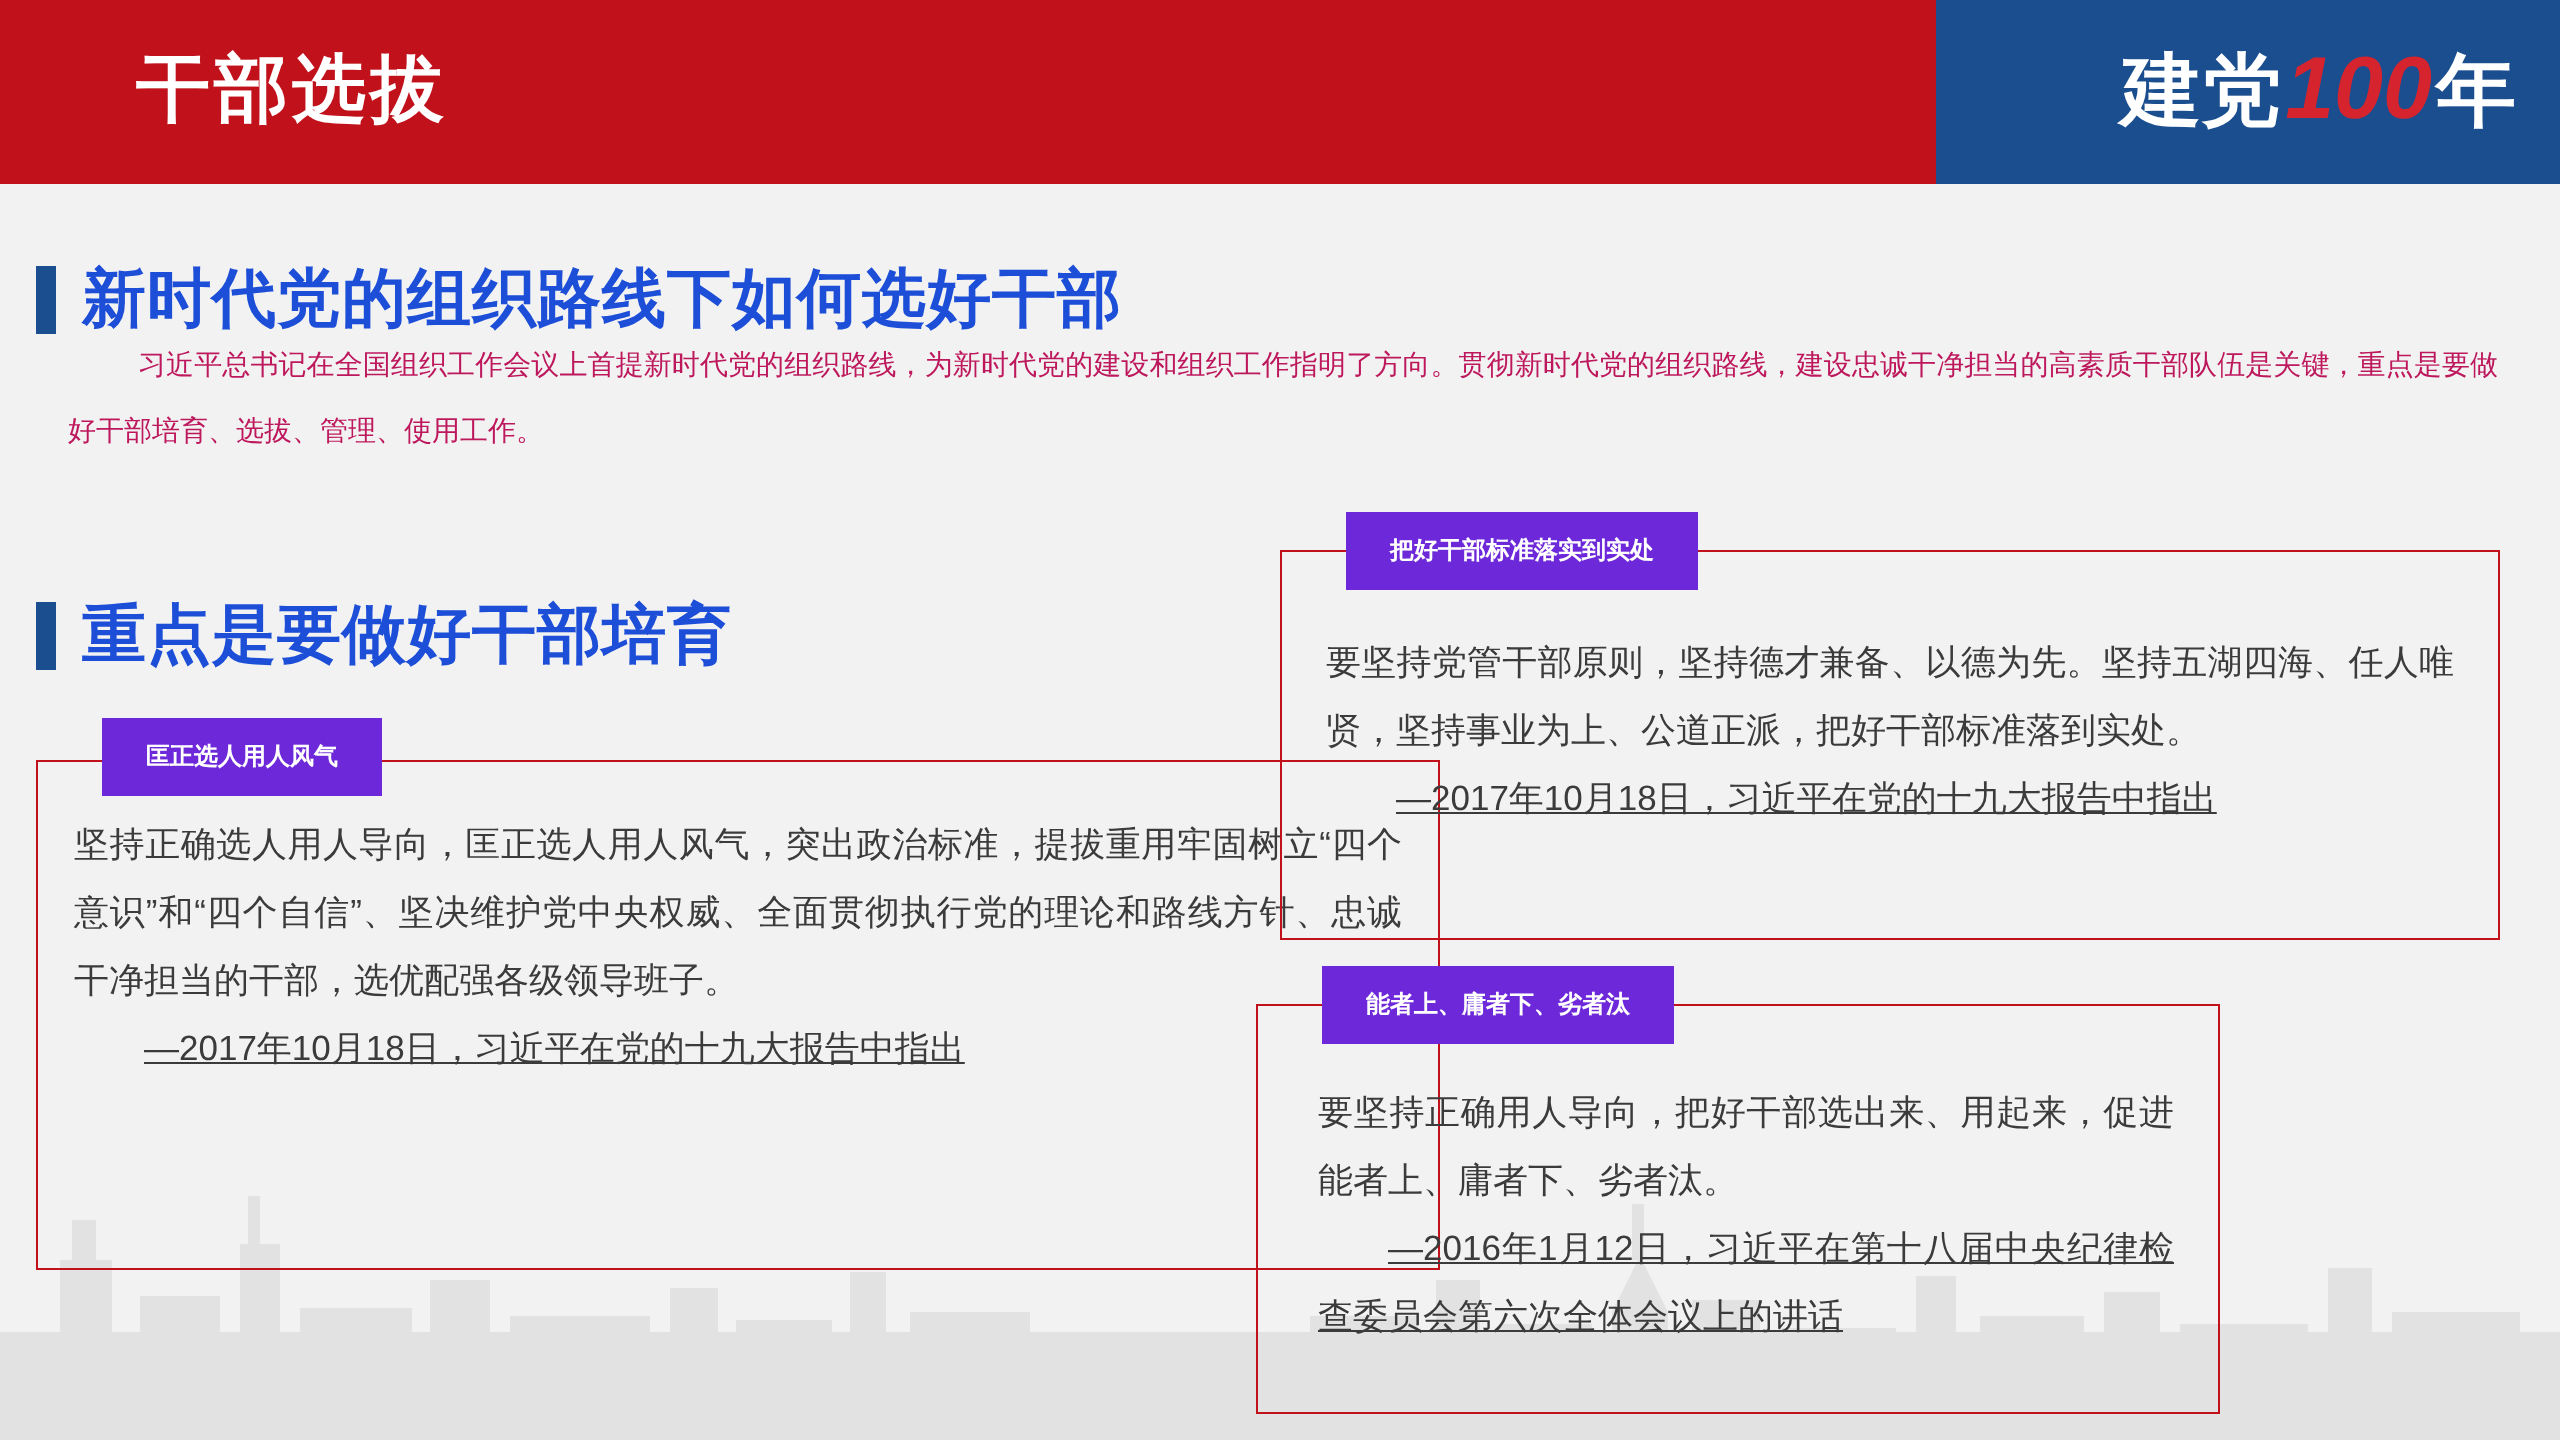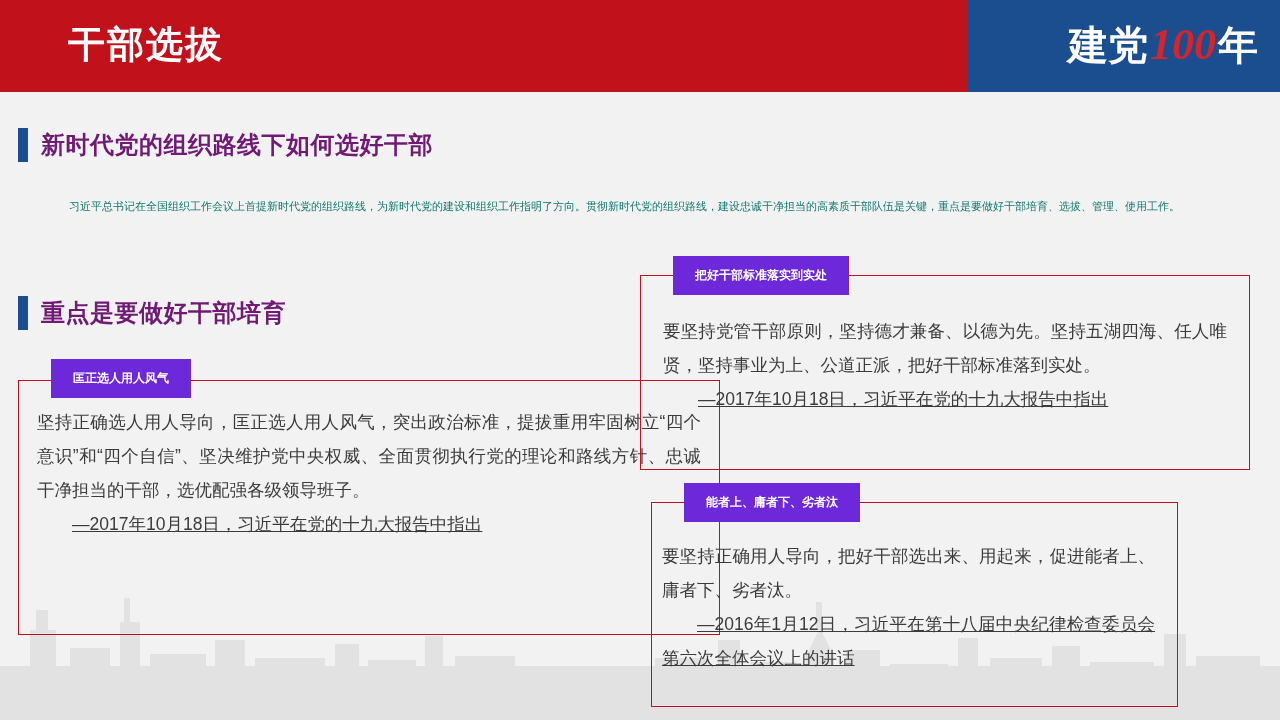--- a/index.html
+++ b/index.html
@@ -59,55 +59,55 @@
     right: 22px; top: 16px;
     color: #ffffff;
     font-size: 40px;
     font-weight: bold;
     line-height: 58px;
     white-space: nowrap;
   }
   .brand .num {
     color: #d6242e;
     font-style: italic;
-    font-family: Liberation Serif, serif;
+    font-family: Liberation Sans, sans-serif;
     font-weight: bold;
     font-size: 44px;
     padding: 0 2px;
   }
 
   
   .sec-head {
     position: absolute;
     display: flex;
     align-items: center;
     z-index: 2;
   }
   .sec-bar {
     width: 10px; height: 34px;
     background: #1b4e8e;
     margin-right: 13px;
     flex: 0 0 auto;
   }
   .sec-title {
-    color: #701a75;
-    font-size: 24px;
+    color: #1d4ed8;
+    font-size: 32px;
     font-weight: bold;
     letter-spacing: 0.5px;
     white-space: nowrap;
   }
   #sec-head-1 { left: 18px; top: 128px; }
   #sec-head-2 { left: 18px; top: 296px; }
 
   .intro {
     position: absolute;
-    left: 34px; top: 190px;
+    left: 34px; top: 166px;
     width: 1215px;
-    color: #0f766e;
-    font-size: 11px;
+    color: #be185d;
+    font-size: 14px;
     line-height: 33px;
     text-align: justify;
     text-indent: 35px;
     z-index: 2;
   }
 
   
   .card {
     position: absolute;
     border: 1.6px solid #c1121c;
@@ -151,23 +151,23 @@
   #card-left .card-tab { left: 16px; top: -22px; }
 
   #card-tr {
     left: 640px; top: 275px;
     width: 610px; height: 195px;
     padding: 38px 22px 0 22px;
   }
   #card-tr .card-tab { left: 16px; top: -20px; }
 
   #card-br {
-    left: 651px; top: 502px;
-    width: 527px; height: 205px;
-    padding: 36px 22px 0 10px;
+    left: 628px; top: 502px;
+    width: 482px; height: 205px;
+    padding: 36px 22px 0 30px;
   }
   #card-br .card-tab { left: 16px; top: -20px; }
 </style>
 </head>
 <body>
 
 <div id="slide">
 
   <svg class="skyline" viewBox="0 0 1280 150" preserveAspectRatio="none">
     <g fill="#e2e2e2">

